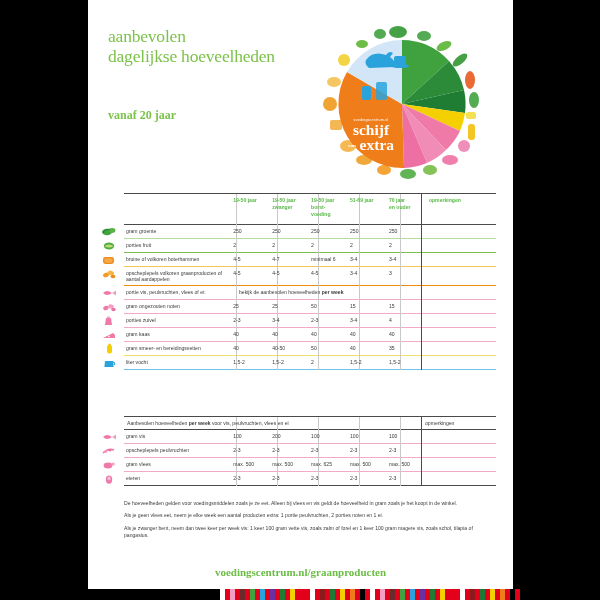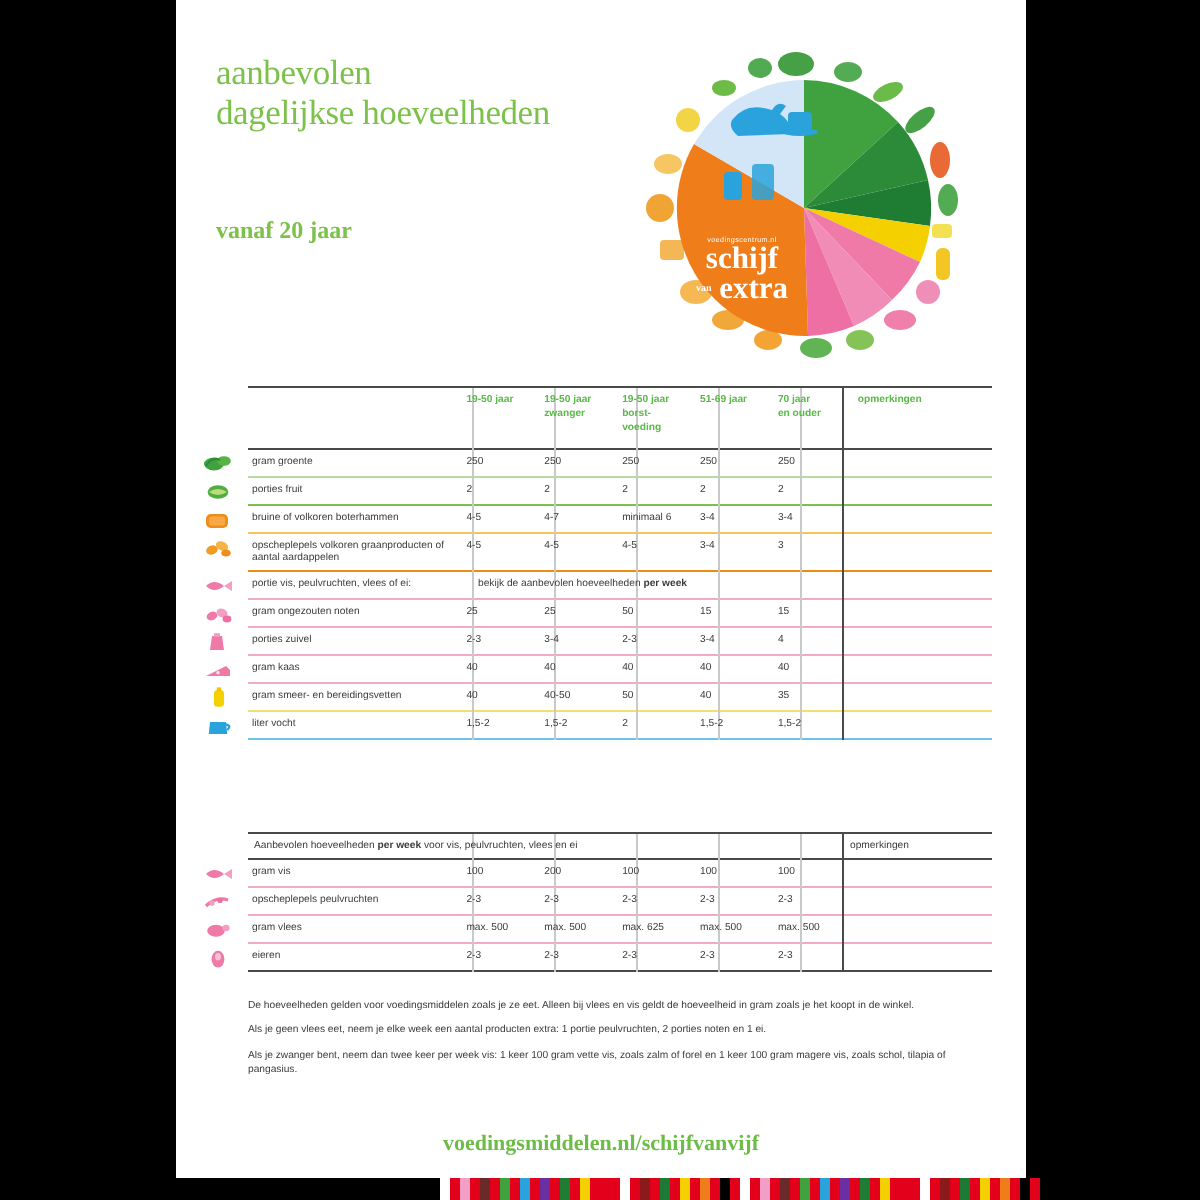--- a/index.html
+++ b/index.html
@@ -432,21 +432,21 @@
           </div>
       </div>
     </div>
 
     <div class="notes" style="top:500px;">
       <p>De hoeveelheden gelden voor voedingsmiddelen zoals je ze eet. Alleen bij vlees en vis geldt de hoeveelheid in gram zoals je het koopt in de winkel.</p>
       <p>Als je geen vlees eet, neem je elke week een aantal producten extra: 1 portie peulvruchten, 2 porties noten en 1 ei.</p>
       <p>Als je zwanger bent, neem dan twee keer per week vis: 1 keer 100 gram vette vis, zoals zalm of forel en 1 keer 100 gram magere vis, zoals schol, tilapia of pangasius.</p>
     </div>
 
-    <div class="footer-url">voedingsmiddelen.nl/schijfvanvijf</div>
+    <div class="footer-url">voedingscentrum.nl/graanproducten</div>
   </div>
 
   <div id="dots">
       <div class="dot" style="background: rgb(0, 0, 0);"></div>
       <div class="dot" style="background: rgb(0, 0, 0);"></div>
       <div class="dot" style="background: rgb(0, 0, 0);"></div>
       <div class="dot" style="background: rgb(0, 0, 0);"></div>
       <div class="dot" style="background: rgb(0, 0, 0);"></div>
       <div class="dot" style="background: rgb(0, 0, 0);"></div>
       <div class="dot" style="background: rgb(0, 0, 0);"></div>

